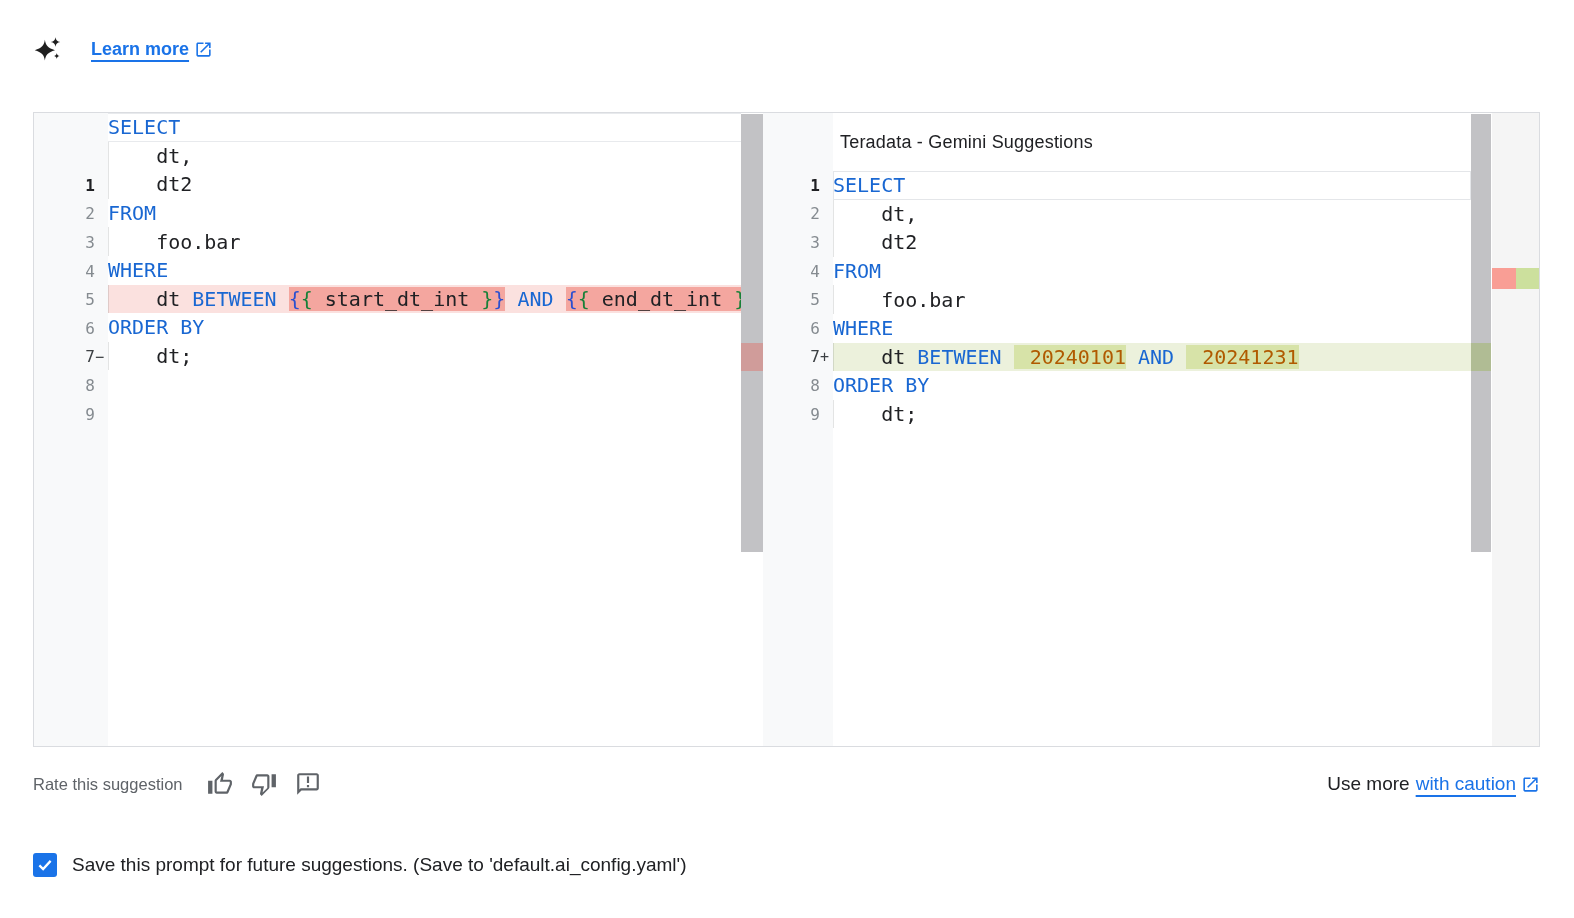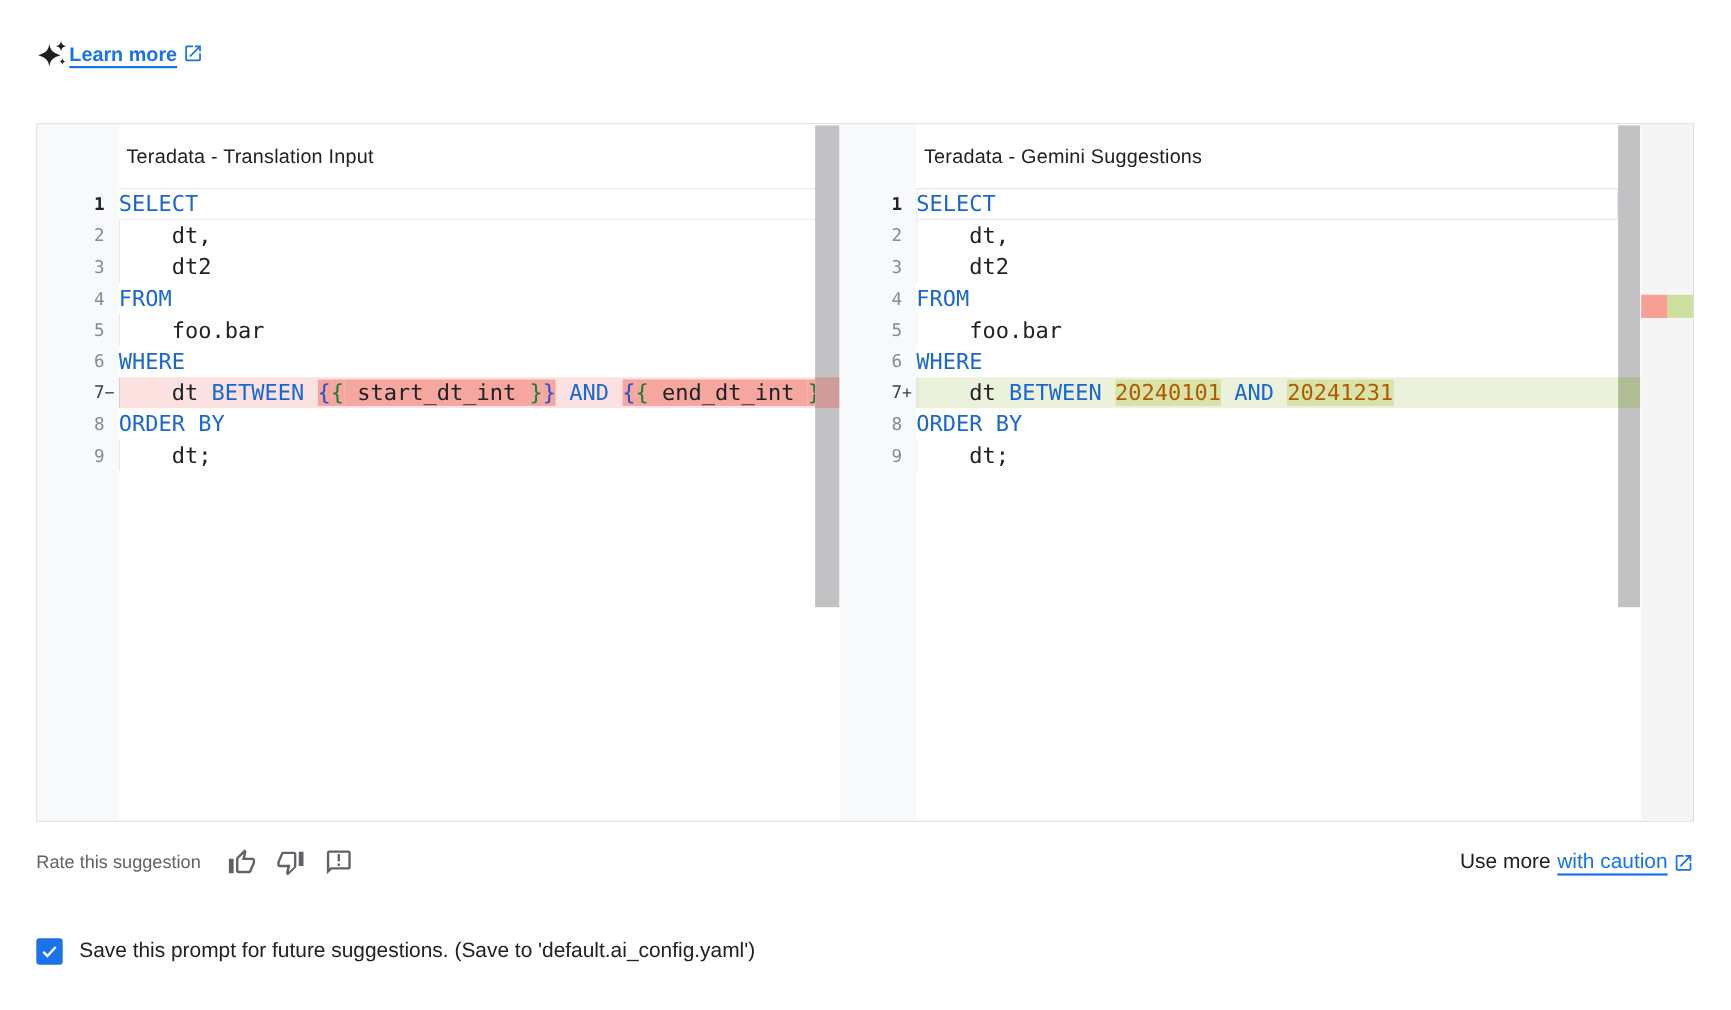--- a/index.html
+++ b/index.html
@@ -8,21 +8,21 @@
     width:1574px; height:918px; overflow:hidden;
     font-family:"Liberation Sans","DejaVu Sans",sans-serif;
     color:var(--text,#202124);
   }
   .page { padding:34px 0 0 33px; }
 
   
   .hdr { display:flex; align-items:center; height:30px; }
   .hdr .spark { width:30px; height:30px; flex:none; }
   .hdr h1 { font-size:22px; font-weight:400; color:var(--text); margin-left:26px; letter-spacing:.2px; }
-  .hdr .learn { display:flex; color:var(--accent); cursor:pointer; text-decoration:none; }
+  .hdr .learn { display:flex; align-items:center; margin-left:28px; color:var(--accent); cursor:pointer; text-decoration:none; }
   .hdr .learn .lbl { font-size:18px; font-weight:700; text-decoration:underline; text-decoration-thickness:2px; text-underline-offset:5px; }
   .hdr .learn svg { width:19px; height:19px; margin-left:5px; }
 
   
   .merge { display:flex; width:1507px; height:635px; margin-top:48px; border:1px solid var(--border,#dadce0); background:#fff; }
   .editor { display:flex; height:100%; }
   .editor.left  { width:729px; flex:none; }
   .editor.right { flex:1; }
   .gutter { width:74px; flex:none; background:var(--gutter-bg,#f8f9fa); }
   .editor.right .gutter { width:70px; }
@@ -37,21 +37,21 @@
   .code-col { flex:1; background:#fff; overflow:hidden; }
   .ed-title { height:58px; display:flex; align-items:center; padding-left:7px; font-size:18px; color:var(--text); letter-spacing:.2px; }
   .line { position:relative; height:28.6px; display:flex; align-items:center; white-space:pre;
           font-family:"DejaVu Sans Mono","Liberation Mono",monospace; font-size:20px; color:var(--text); }
   .line.indent::before { content:""; position:absolute; left:0; top:0; bottom:0; width:1px; background:rgba(60,64,67,.14); }
   .editor.left  .line.active { box-shadow: inset 0 1px 0 #e8eaed, inset 0 -1px 0 #e8eaed; }
   .editor.right .line.active { box-shadow: inset 0 0 0 1px #e4e6e9; }
   .line.removed { background:var(--removed-row,#fbe1df); }
   .line.added   { background:var(--added-row,#ecf1dc); }
   .line.removed .seg { background:var(--removed-token,#f4a69f); }
-  .line.added   .seg { background:var(--added-token,#d7e3a8); }
+  .line.added   .seg { background:var(--added-token,#d7e3a8);padding-left:16px; }
   .tk-kw  { color:var(--keyword,#1967d2); }
   .tk-plain { color:var(--text); }
   .tk-num { color:var(--number,#b05a00); }
   .tk-brb { color:var(--bracket-blue,#2a4fd0); }
   .tk-brg { color:var(--bracket-green,#188038); }
 
   .sbar { width:22px; flex:none; position:relative; background:#fff; }
   .editor.right .sbar { width:20px; }
   .sb-thumb { position:absolute; left:0; right:0; top:1px; height:438px; background:var(--scrollbar,#c2c2c5); }
   .sb-mark { position:absolute; left:0; right:0; top:229.6px; height:28.6px; }
@@ -112,21 +112,20 @@
           <div class="ln">2</div>
           <div class="ln">3</div>
           <div class="ln">4</div>
           <div class="ln">5</div>
           <div class="ln">6</div>
           <div class="ln diff">7<span class="sign">−</span></div>
           <div class="ln">8</div>
           <div class="ln">9</div>
         </div>
         <div class="code-col">
-          <div class="ed-title">Teradata - Translation Input</div>
           <div class="line active"><span class="tk-kw">SELECT</span></div>
           <div class="line indent"><span class="tk-plain">    dt,</span></div>
           <div class="line indent"><span class="tk-plain">    dt2</span></div>
           <div class="line"><span class="tk-kw">FROM</span></div>
           <div class="line indent"><span class="tk-plain">    foo.bar</span></div>
           <div class="line"><span class="tk-kw">WHERE</span></div>
           <div class="line indent removed"><span class="tk-plain">    dt </span><span class="tk-kw">BETWEEN</span><span class="tk-plain"> </span><span class="tk-brb seg">{</span><span class="tk-brg seg">{</span><span class="tk-plain seg"> start_dt_int </span><span class="tk-brg seg">}</span><span class="tk-brb seg">}</span><span class="tk-plain"> </span><span class="tk-kw">AND</span><span class="tk-plain"> </span><span class="tk-brb seg">{</span><span class="tk-brg seg">{</span><span class="tk-plain seg"> end_dt_int </span><span class="tk-brg seg">}</span><span class="tk-brb seg">}</span></div>
           <div class="line"><span class="tk-kw">ORDER BY</span></div>
           <div class="line indent"><span class="tk-plain">    dt;</span></div>
         </div>

